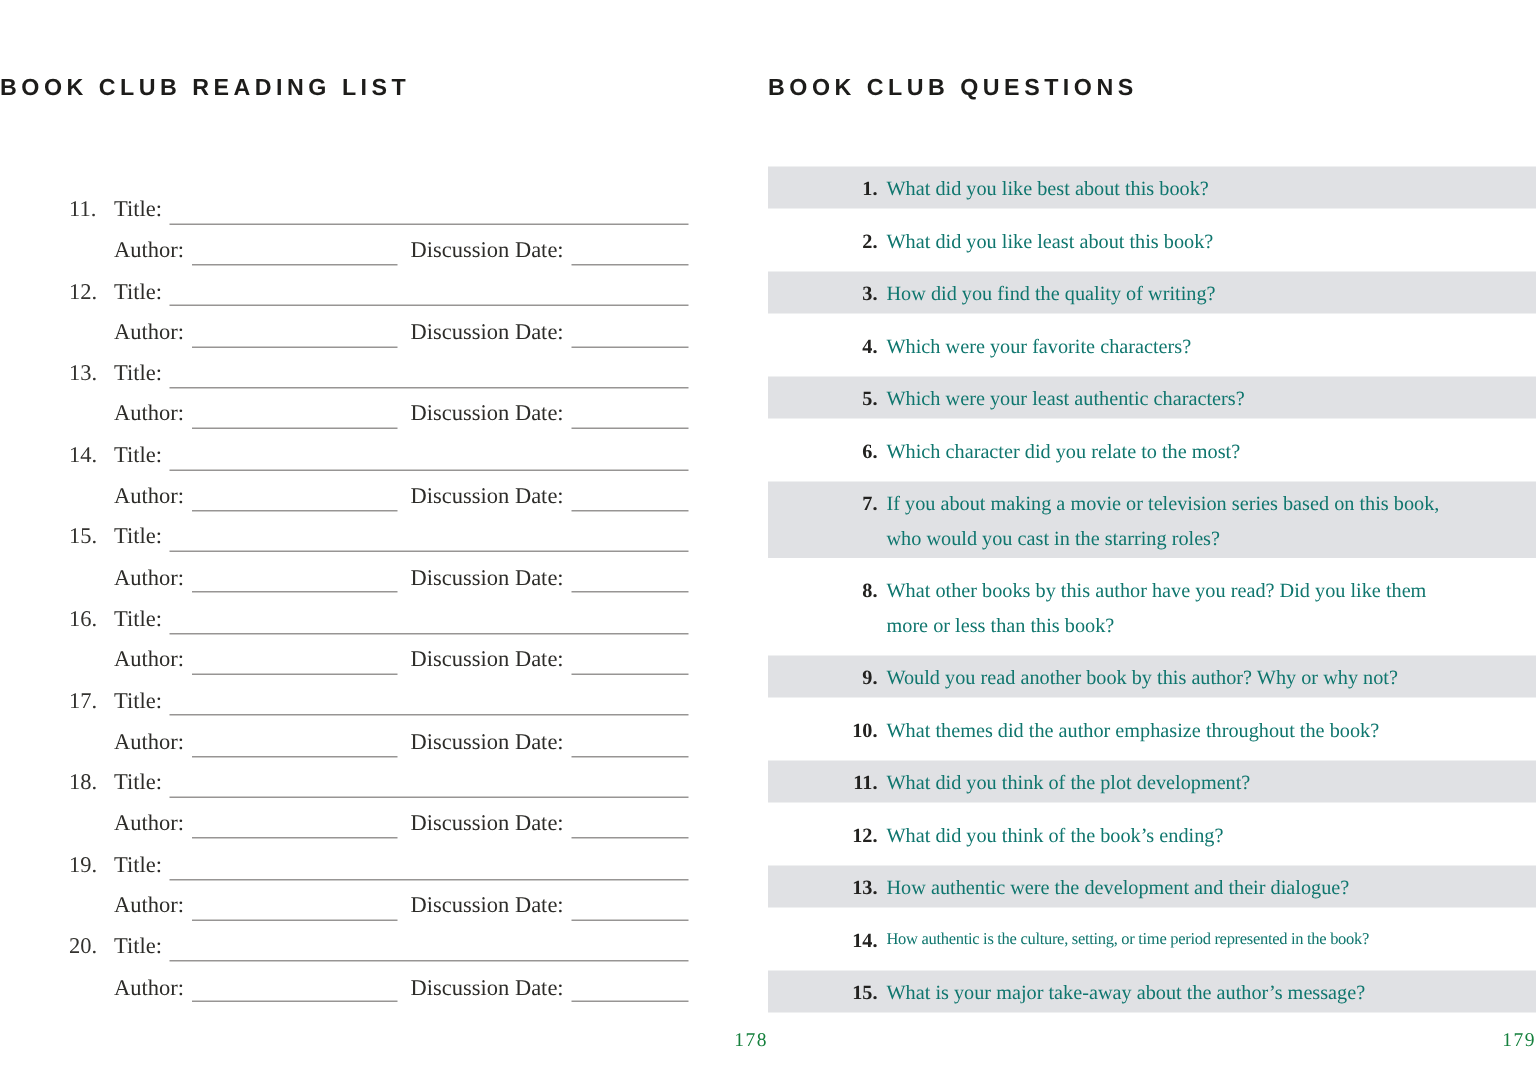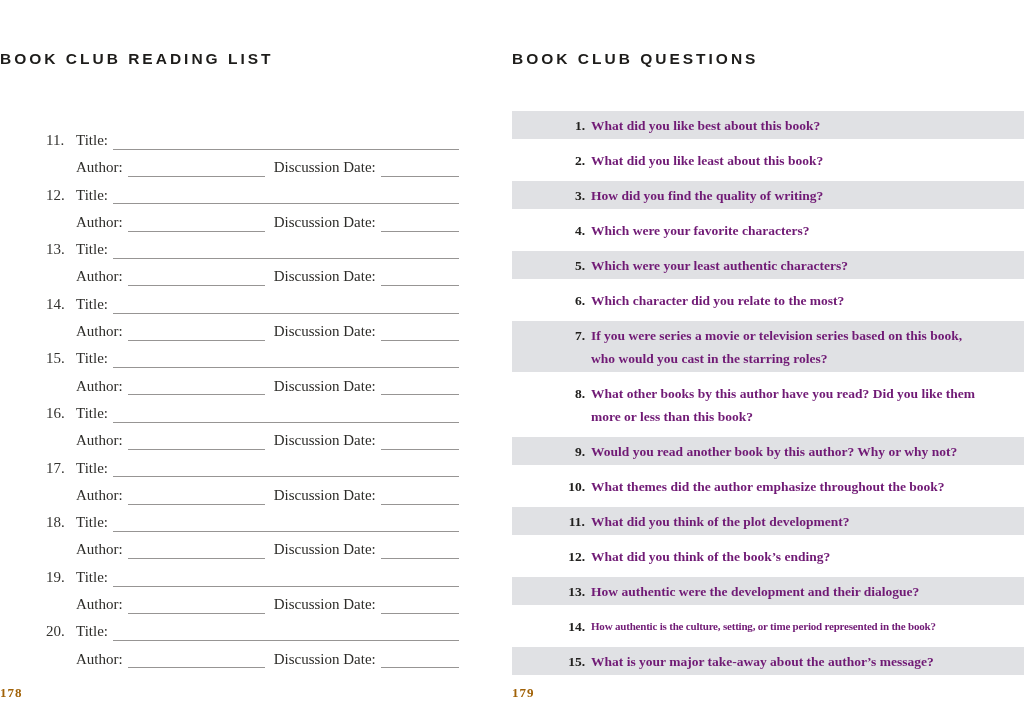--- a/index.html
+++ b/index.html
@@ -32,26 +32,26 @@
   .blank-author { width:137px; margin-left:5px; margin-right:9px; }
 
   
   .questions { margin-top:43px; }
   .qrow { padding:2.5px 28px 2.5px 47px; margin-bottom:7px; }
   .qrow.striped { background:var(--stripe); }
   .qline { display:flex; line-height:23px; font-size:13.5px; white-space:nowrap; }
   .qnum { flex:none; width:26px; text-align:right; margin-right:6px;
           font-weight:700; color:#22211f; }
   .qline.cont { padding-left:32px; }
-  .qtext { color:#701a75;font-weight:bold; }
+  .qtext { color:#0f766e; }
   .qrow.tight .qtext { font-size:11px; letter-spacing:-0.2px; }
 
   .pagenum {
-    position:absolute; bottom:16px; left:0; width:100%; text-align:left;
-    font-size:13px; color:#a16207; letter-spacing:1px;font-weight:bold;
+    position:absolute; bottom:16px; left:0; width:100%; text-align:right;
+    font-size:13px; color:#15803d; letter-spacing:1px;
   }
 </style>
 </head>
 <body>
 
 <div class="spread">
 
   <div class="page">
     <h1 class="page-title">BOOK CLUB READING LIST</h1>
 
@@ -255,21 +255,21 @@
       <div class="qrow">
         <div class="qline">
           <span class="qnum">6.</span>
           <span class="qtext">Which character did you relate to the most?</span>
         </div>
       </div>
 
       <div class="qrow striped">
         <div class="qline">
           <span class="qnum">7.</span>
-          <span class="qtext">If you were series a movie or television series based on this book,</span>
+          <span class="qtext">If you about making a movie or television series based on this book,</span>
         </div>
         <div class="qline cont">
           <span class="qtext">who would you cast in the starring roles?</span>
         </div>
       </div>
 
       <div class="qrow">
         <div class="qline">
           <span class="qnum">8.</span>
           <span class="qtext">What other books by this author have you read? Did you like them</span>

